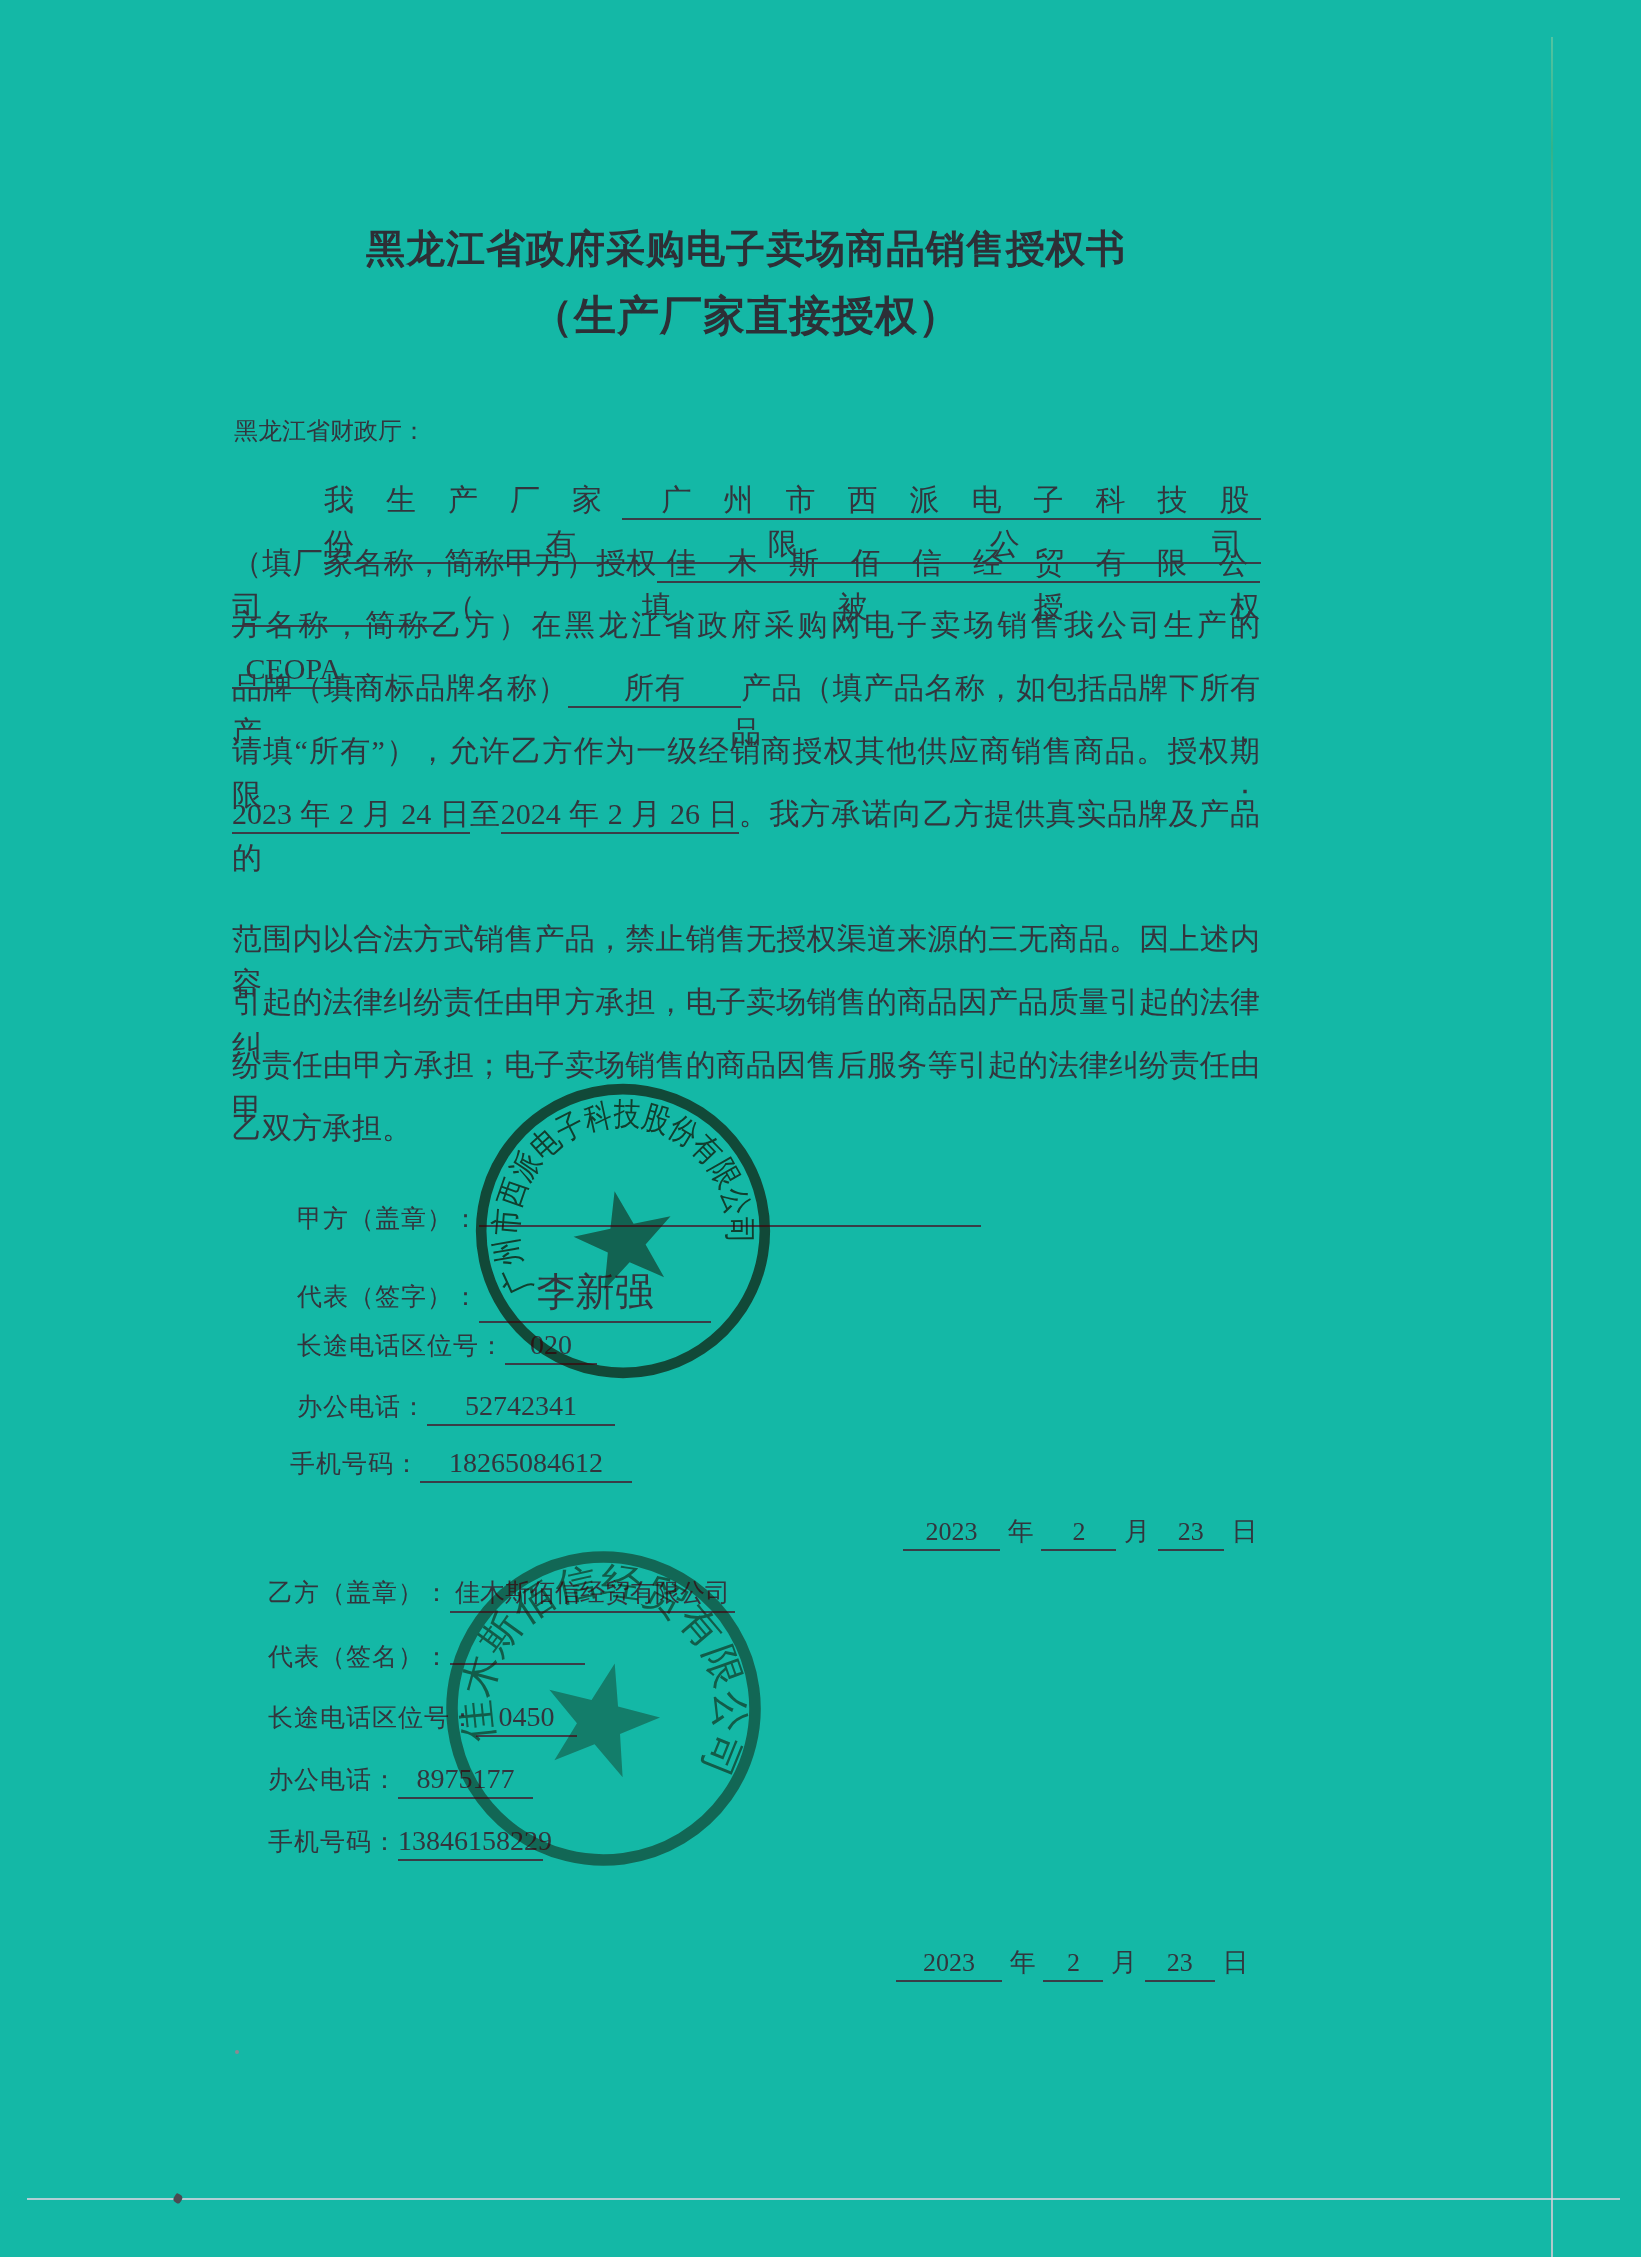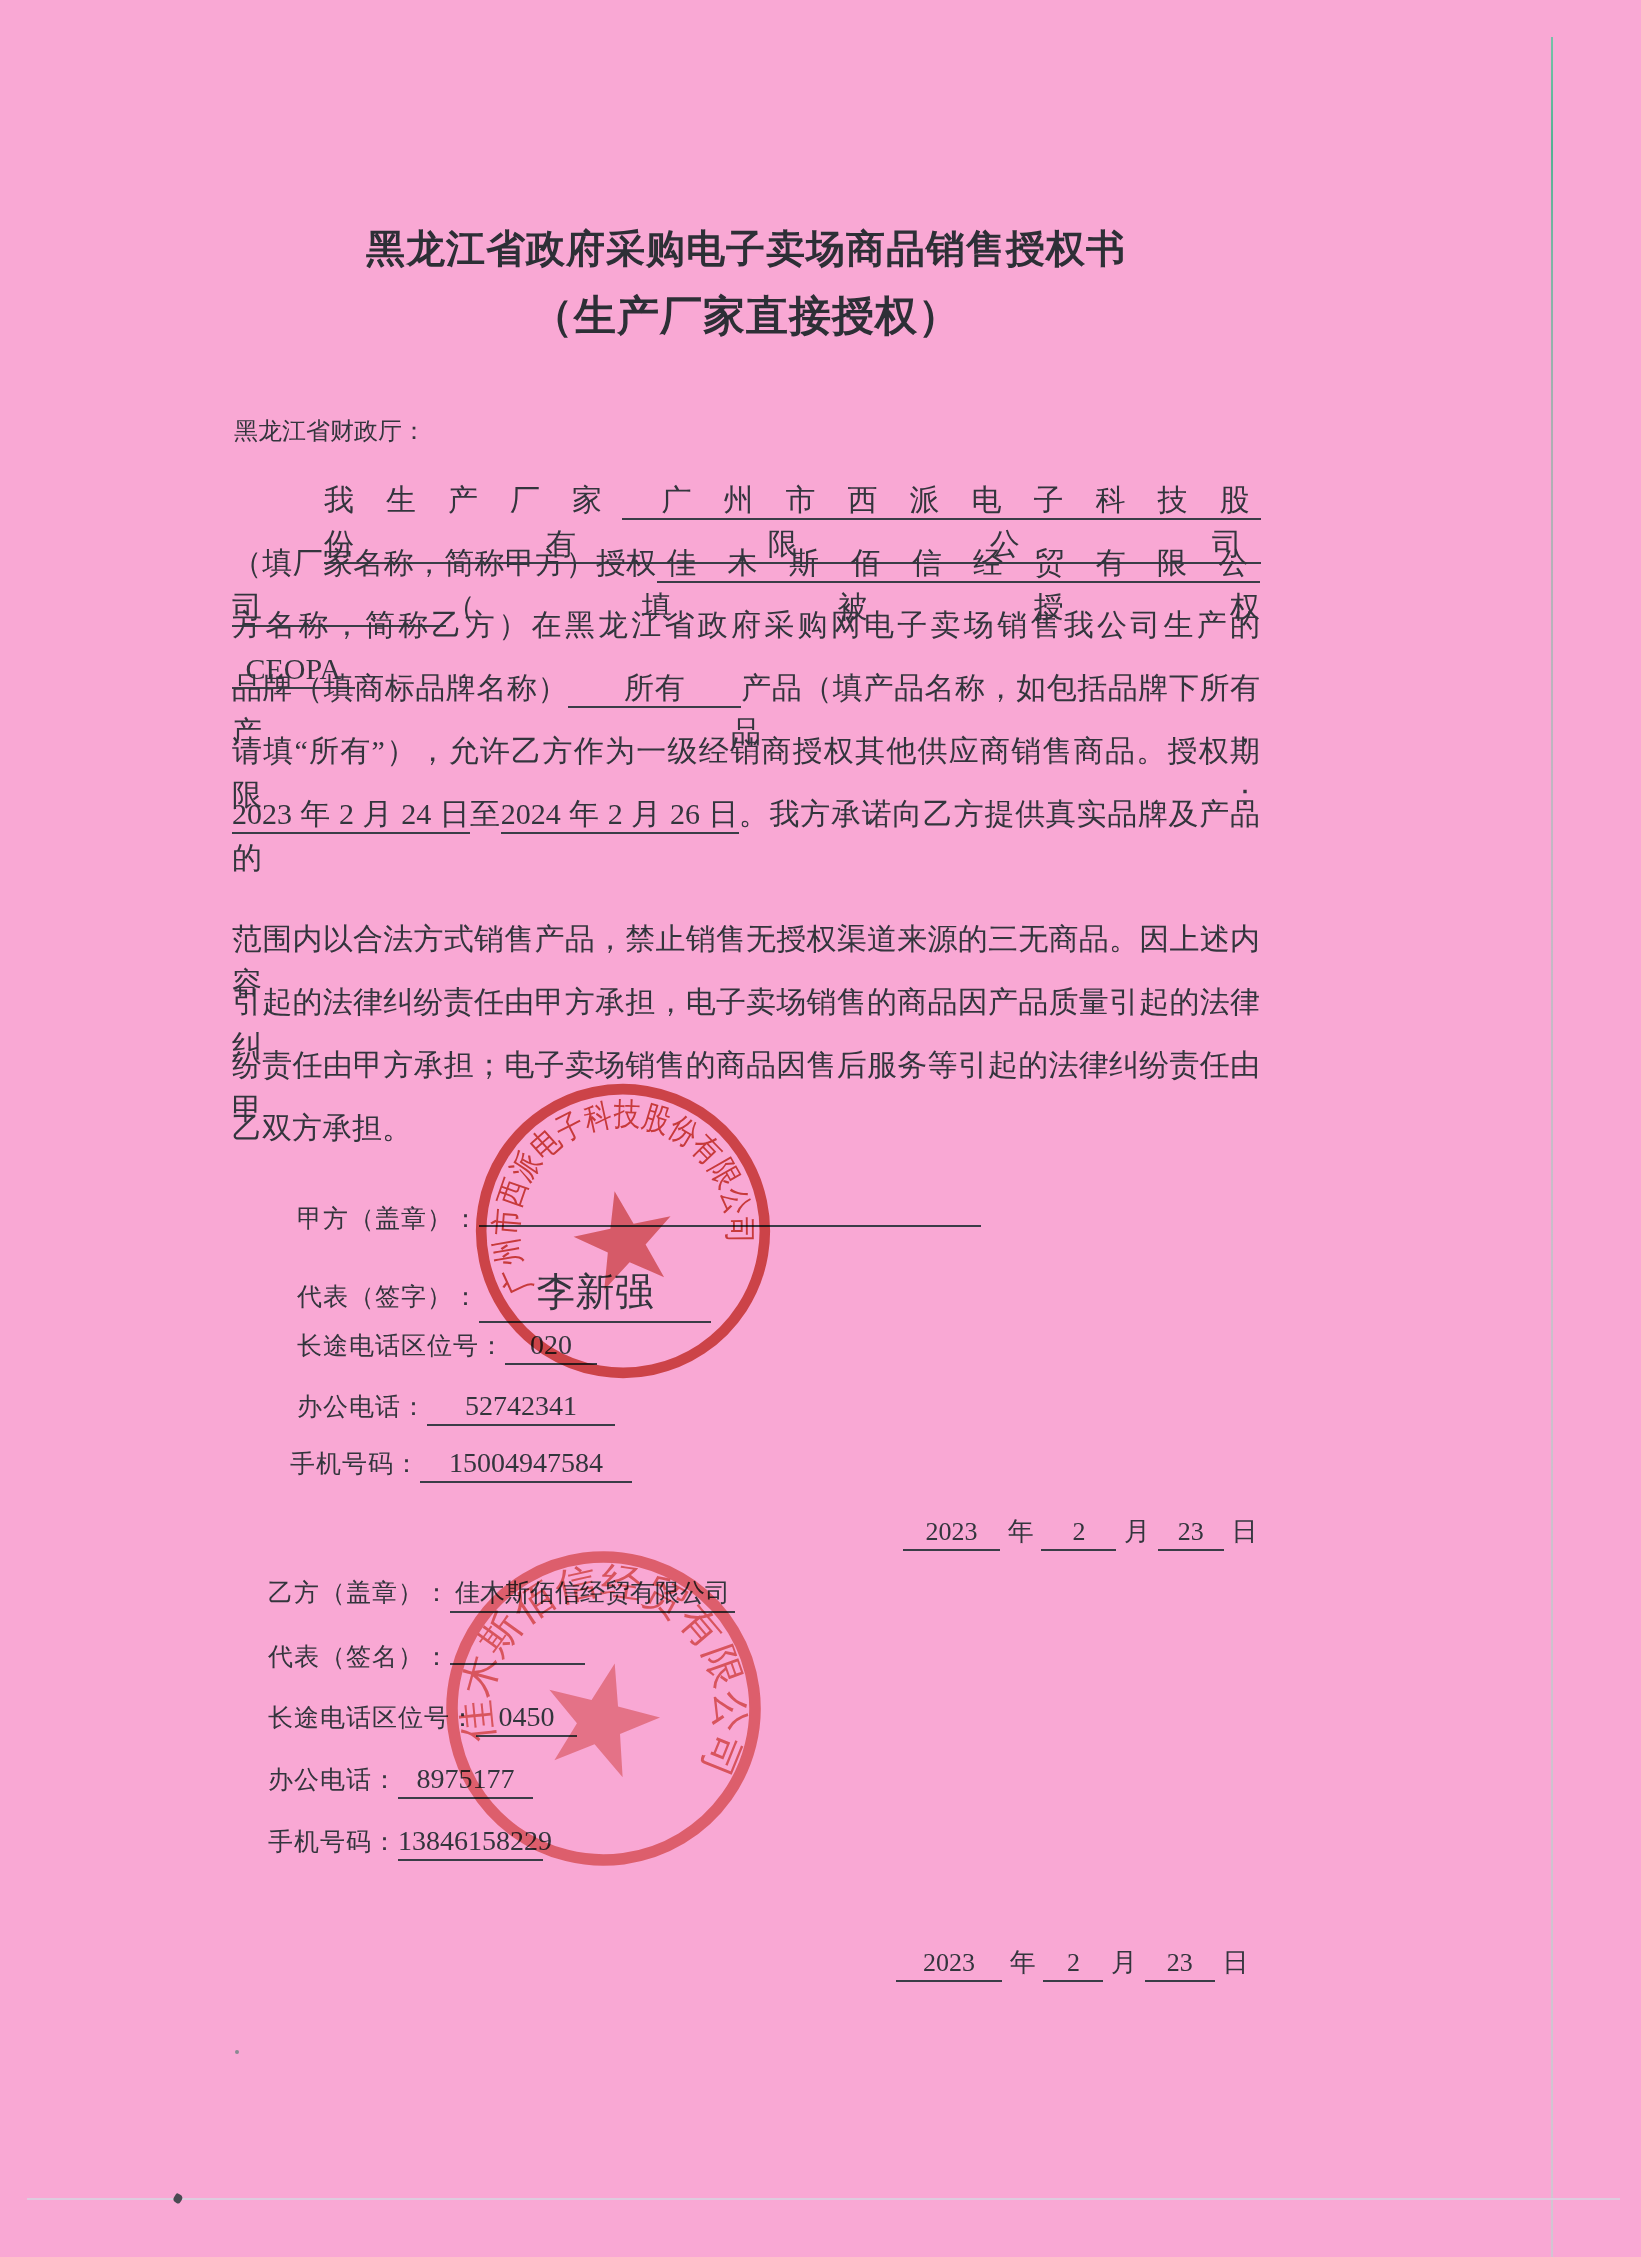--- a/index.html
+++ b/index.html
@@ -1,16 +1,16 @@
 <!DOCTYPE html>
 <html><head>
 <meta charset="utf-8">
 <style>
   html,body{margin:0;padding:0;background:#ffffff;}
-  .page{position:relative;width:1641px;height:2257px;background:#f9a8d4;overflow:hidden;
+  .page{position:relative;width:1641px;height:2257px;background:#14b8a6;overflow:hidden;
         font-family:"Liberation Serif","DejaVu Serif",serif;color:#33353d;}
   
   .doc-title{position:absolute;left:232px;width:1028px;text-align:center;
              font-family:"Liberation Sans","DejaVu Sans",sans-serif;font-weight:700;
              font-size:39px;letter-spacing:1px;color:#2d2f36;}
   .doc-subtitle{position:absolute;left:232px;width:1028px;text-align:center;
              font-family:"Liberation Sans","DejaVu Sans",sans-serif;font-weight:700;
              font-size:42px;letter-spacing:1px;color:#2d2f36;}
   .salutation{position:absolute;left:234px;top:415px;font-size:24px;color:#33353d;}
   
@@ -72,21 +72,21 @@
   <div class="bline noj" style="top:1106px"><span>乙双方承担。</span></div>
 
   <div class="sigrow" style="left:297px;top:1200px"><span class="siglabel">甲方（盖章）：</span><span class="ublank" style="width:502px"></span></div>
 
   <div class="sigrow" style="left:297px;top:1265px"><span class="siglabel">代表（签字）：</span><span class="uval name" style="width:232px">李新强</span></div>
 
   <div class="sigrow" style="left:297px;top:1329px"><span class="siglabel">长途电话区位号：</span><span class="uval" style="width:92px">020</span></div>
 
   <div class="sigrow" style="left:297px;top:1390px"><span class="siglabel">办公电话：</span><span class="uval" style="width:188px">52742341</span></div>
 
-  <div class="sigrow" style="left:290px;top:1447px"><span class="siglabel">手机号码：</span><span class="uval" style="width:212px">15004947584</span></div>
+  <div class="sigrow" style="left:290px;top:1447px"><span class="siglabel">手机号码：</span><span class="uval" style="width:212px">18265084612</span></div>
 
   <div class="daterow" style="left:903px;top:1514px"><span class="dnum" style="width:97px">2023</span><span class="dunit">年</span><span class="dnum" style="width:75px">2</span><span class="dunit">月</span><span class="dnum" style="width:66px">23</span><span class="dunit">日</span></div>
 
   <div class="sigrow" style="left:268px;top:1576px"><span class="siglabel">乙方（盖章）：</span><span class="uval" style="width:285px;font-size:25px">佳木斯佰信经贸有限公司</span></div>
 
   <div class="sigrow" style="left:268px;top:1638px"><span class="siglabel">代表（签名）：</span><span class="ublank" style="width:135px"></span></div>
 
   <div class="sigrow" style="left:268px;top:1701px"><span class="siglabel">长途电话区位号：</span><span class="uval" style="width:101px">0450</span></div>
 
   <div class="sigrow" style="left:268px;top:1763px"><span class="siglabel">办公电话：</span><span class="uval" style="width:135px">8975177</span></div>

